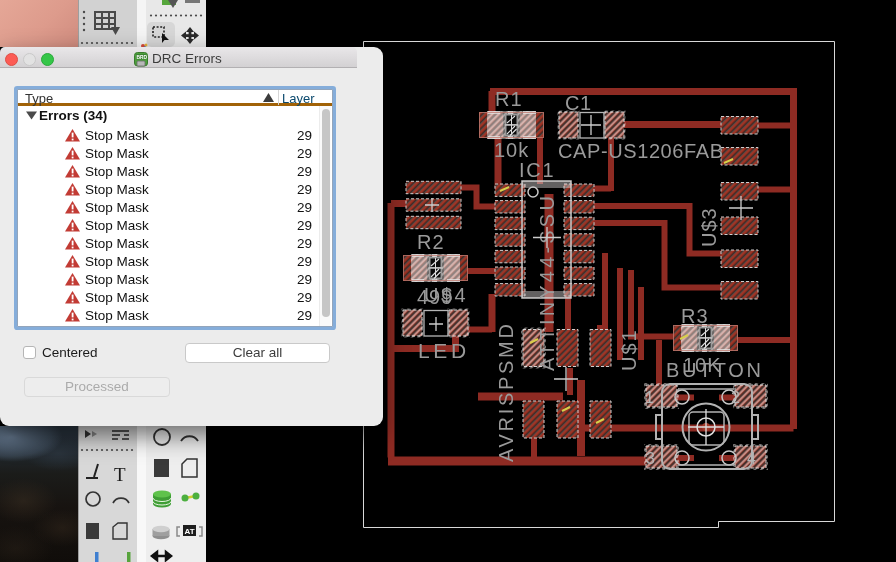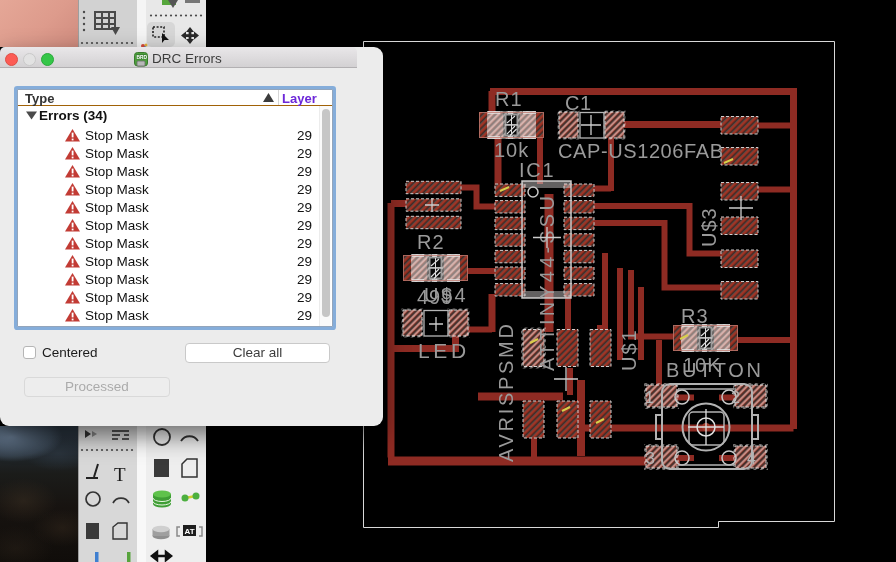--- a/index.html
+++ b/index.html
@@ -387,23 +387,23 @@
         <rect x="2" y="2" width="10" height="5.5" rx="1" fill="#3a8030"></rect>
         <text x="2.6" y="6.8" font-size="4.8" fill="#ffffff" font-family="Liberation Sans,sans-serif" font-weight="bold">BRD</text>
         <rect x="3" y="9" width="8" height="5" rx="1" fill="#b8b8b8" stroke="#6a6a6a" stroke-width="0.8"></rect>
       </svg>
     </div>
     <div class="abs" style="left:152px;top:4px;font-size:13.5px;color:#3c3c3c;">DRC Errors</div>
   </div>
 
   <div class="abs" style="left:17px;top:42px;width:316px;height:238px;background:#fff;border:1px solid #93a5bb;box-shadow:0 0 0 3px rgba(122,166,216,0.9);border-radius:1px;box-sizing:border-box;">
 
-    <div class="abs" style="left:0;top:0;width:100%;height:16px;background:#fff;border-bottom:1px solid #a16207;box-sizing:border-box;font-weight:bold;">
+    <div class="abs" style="left:0;top:0;width:100%;height:16px;background:#fff;border-bottom:3px solid #a16207;box-sizing:border-box;">
       <div class="abs" style="left:7px;top:1px;font-size:13px;color:#333;">Type</div>
-      <div class="abs" style="left:264px;top:1px;font-size:13px;color:#6d28d9;text-align:right;">Layer</div>
+      <div class="abs" style="left:264px;top:1px;font-size:13px;color:#0c4a6e;text-align:right;">Layer</div>
       <div class="abs" style="left:260px;top:0;width:1px;height:15px;background:#d6d6d6;"></div>
       <svg class="abs" style="left:245px;top:3px" width="11" height="9">
           <path d="M5.5,0 L11,9 H0 Z" fill="#3c3c3c"></path>
         </svg>
     </div>
 
     <div class="abs" style="left:0;top:16px;width:100%;text-align:center;">
       <div style="height:18px;position:relative;">
         <svg class="abs" style="left:8px;top:5px" width="11" height="9">
             <path d="M0,0.5 H11 L5.5,8.5 Z" fill="#4a4a4a"></path>

